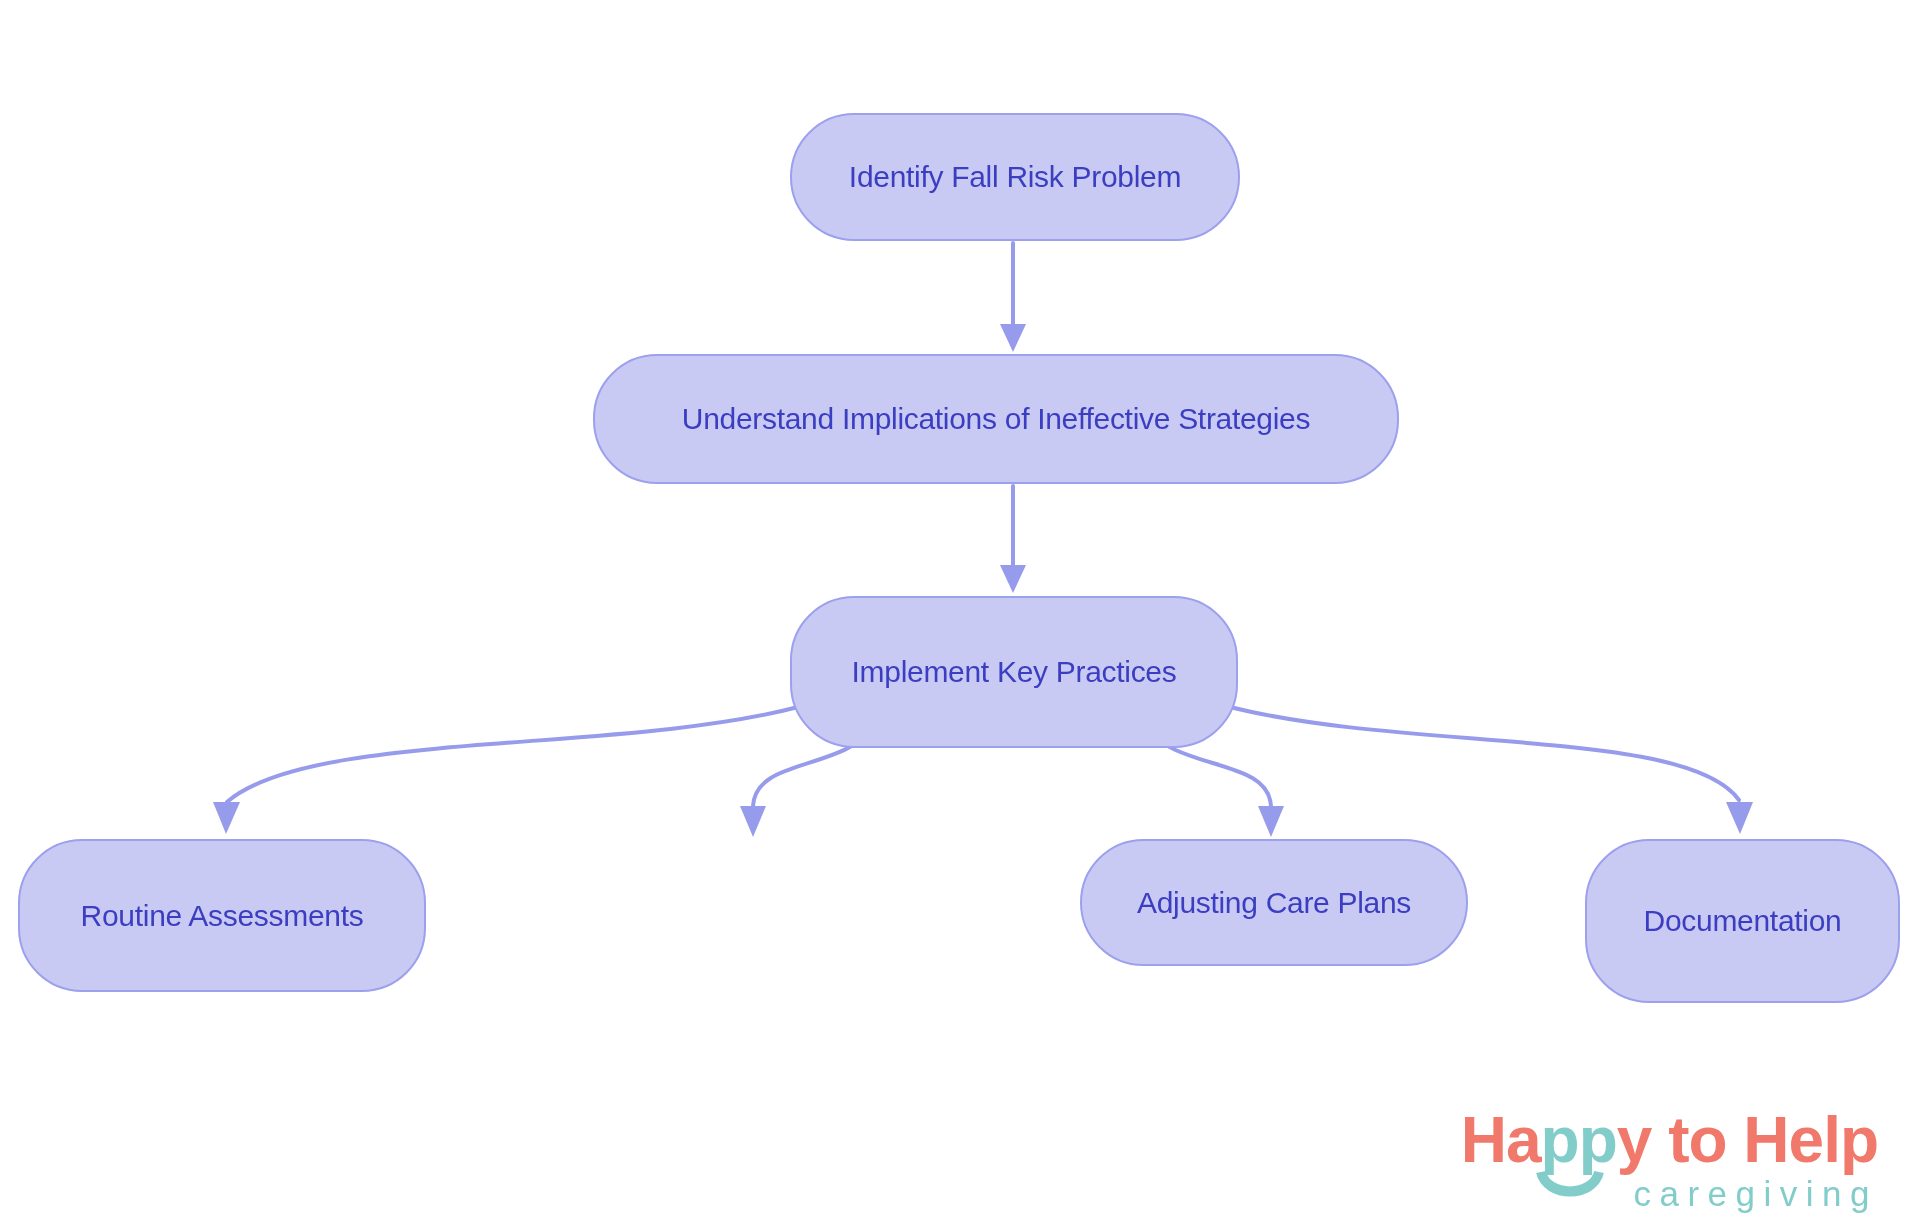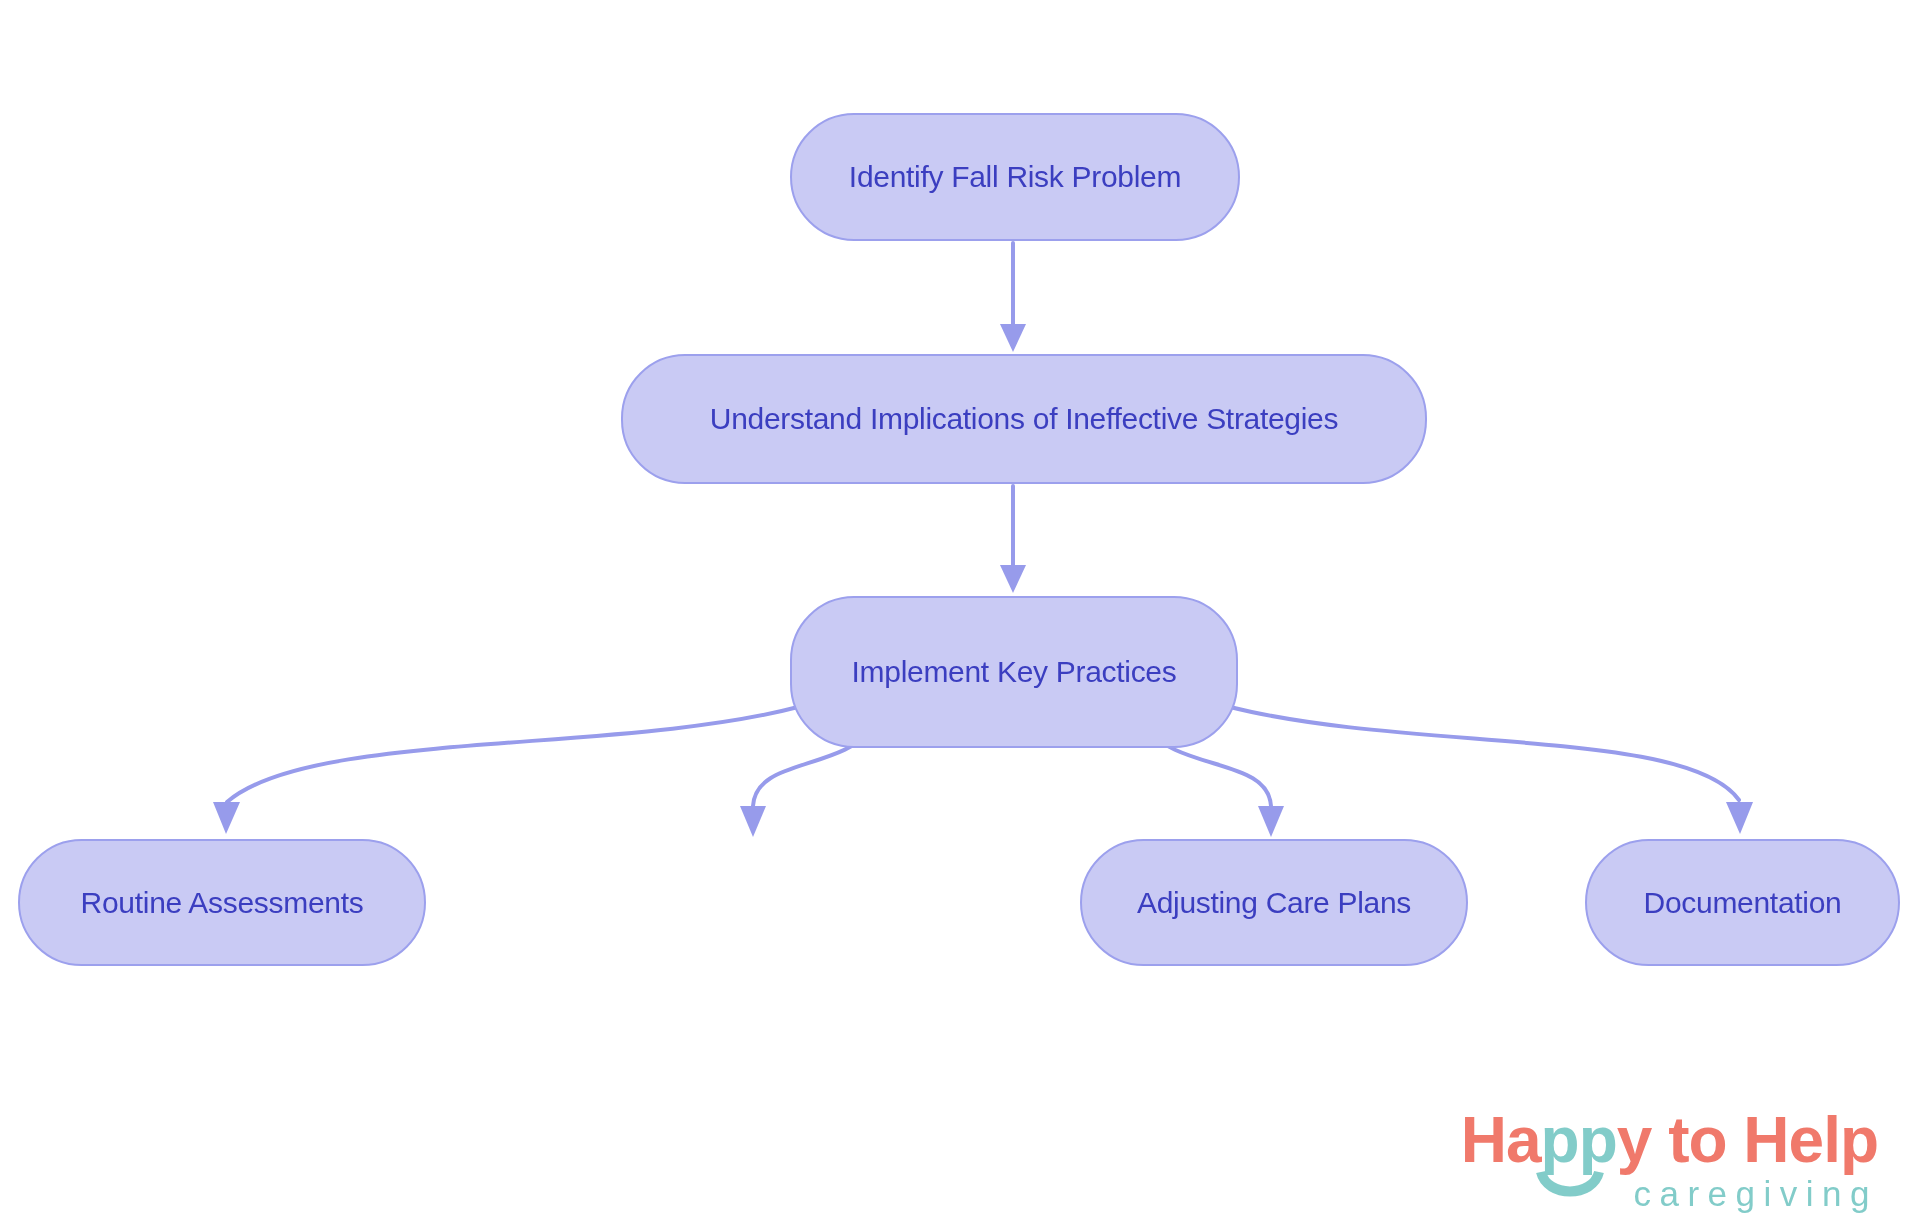--- a/index.html
+++ b/index.html
@@ -25,26 +25,26 @@
     border:2px solid var(--node-border);
     border-radius:64px;
     display:flex;align-items:center;justify-content:center;
     color:var(--node-text);
     font-size:30px;
     letter-spacing:-0.3px;
     text-align:center;
     padding:8px 30px;
   }
   #node-identify     {left:790px;  top:113px; width:450px; height:128px;}
-  #node-understand   {left:621px;  top:354px; width:806px; height:130px;}
+  #node-understand   {left:593px;  top:354px; width:806px; height:130px;}
   #node-implement    {left:790px;  top:596px; width:448px; height:152px;}
-  #node-routine      {left:18px;   top:839px; width:408px; height:127px;}
+  #node-routine      {left:18px;   top:839px; width:408px; height:153px;}
   #node-feedback     {left:551px;  top:839px; width:414px; height:127px;}
   #node-adjusting    {left:1080px; top:839px; width:388px; height:127px;}
-  #node-documentation{left:1585px; top:839px; width:315px; height:127px;}
+  #node-documentation{left:1585px; top:839px; width:315px; height:164px;}
 
   .edges{position:absolute;left:0;top:0;width:1920px;height:1215px;pointer-events:none;}
   .edges path{stroke:var(--arrow);stroke-width:4;fill:none;stroke-linecap:round;}
   .edges polygon{fill:var(--arrow);}
 
   .logo{
     position:absolute;
     right:42px;
     top:1108px;
     text-align:right;

